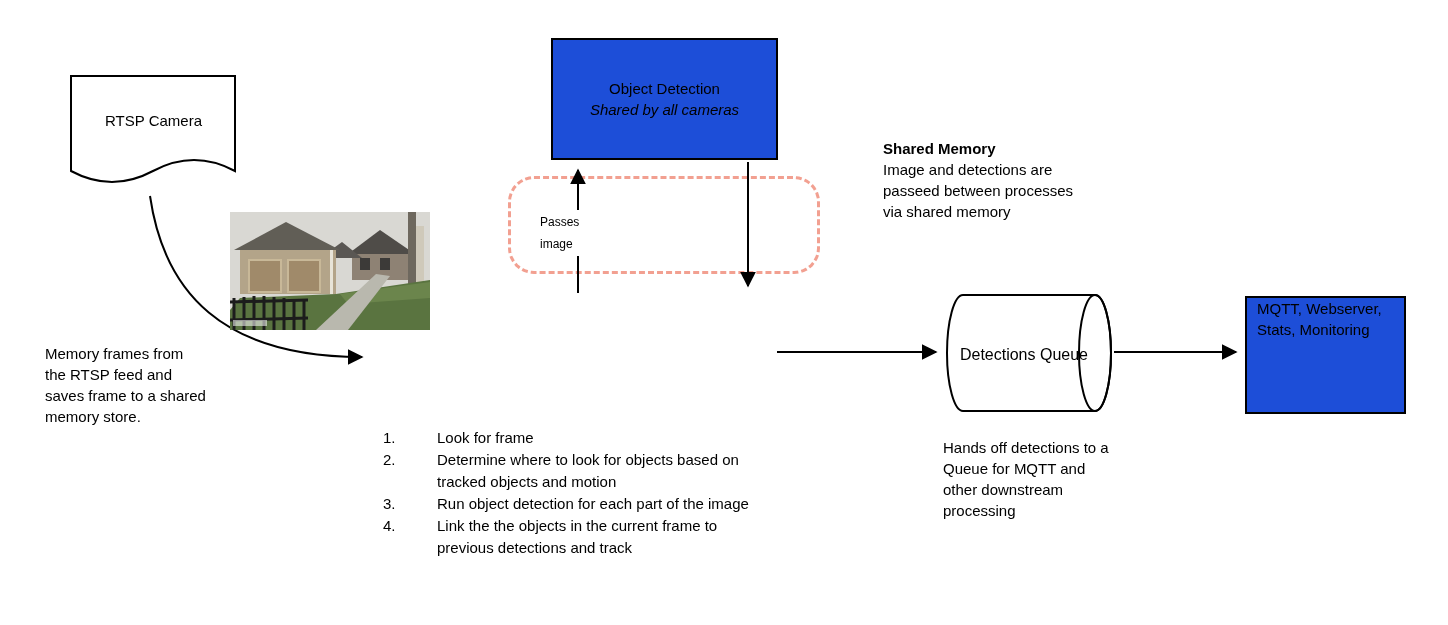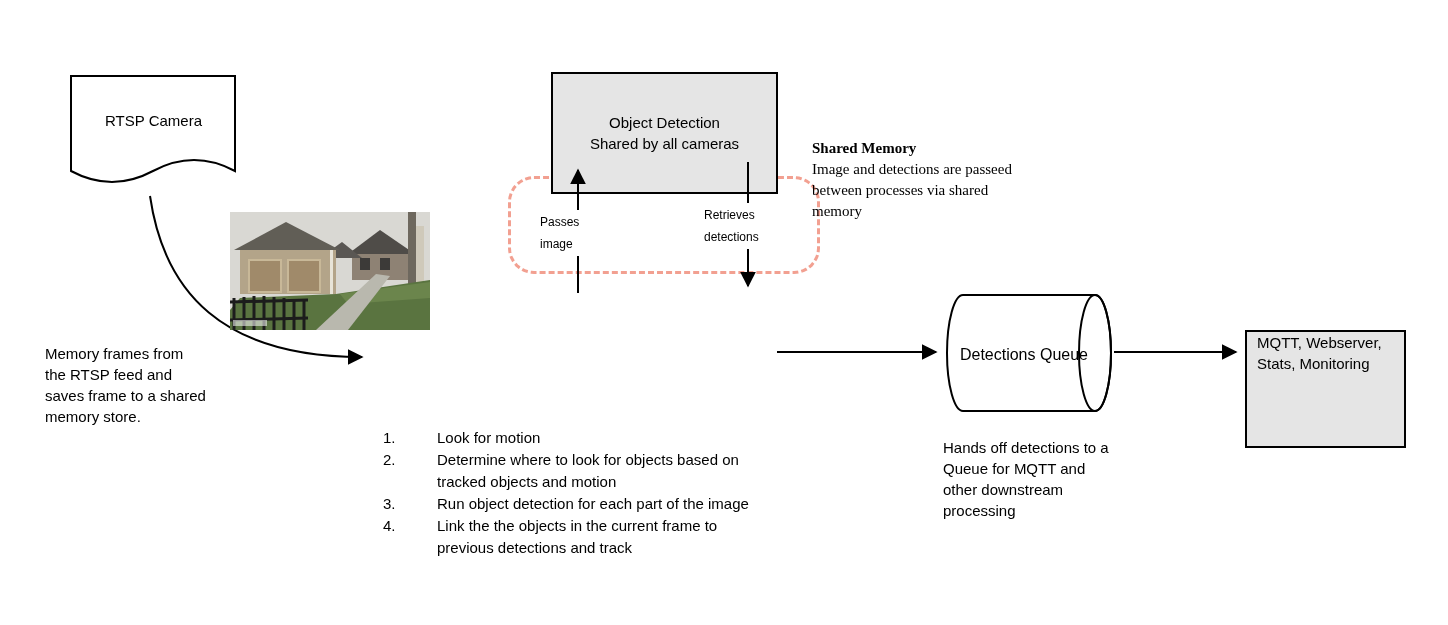--- a/index.html
+++ b/index.html
@@ -4,29 +4,28 @@
 <style>
   html,body{margin:0;padding:0;background:#ffffff;}
   body{font-family:"Liberation Sans", sans-serif;color:#000;}
   #canvas{position:relative;width:1448px;height:625px;background:#fff;overflow:hidden;}
 
   .abs{position:absolute;}
 
   
   .node-box{
     position:absolute;
-    background:#e5e5e5;
+    background:#1d4ed8;
     border:2px solid #000;
     box-sizing:border-box;
     display:flex;flex-direction:column;align-items:center;justify-content:center;
     font-size:15px;line-height:21px;
     z-index:2;
-    margin-top:34px;
   }
-  .node-box .subtitle{}
+  .node-box .subtitle{font-style:italic;}
 
   #object-detection-box{left:551px;top:38px;width:227px;height:122px;text-align:center;}
   #camera-n-box{left:375px;top:294px;width:400px;height:126px;}
   #outputs-box{left:1245px;top:296px;width:161px;height:118px;align-items:flex-start;justify-content:flex-start;padding-left:10px;text-align:left;}
   #outputs-box .label{width:138px;}
 
   
   #rtsp-shape{left:70px;top:75px;width:167px;height:120px;z-index:2;}
   #rtsp-label{left:70px;top:112px;width:167px;text-align:center;font-size:15px;z-index:3;}
 
@@ -40,21 +39,21 @@
   
   .edge-label{
     position:absolute;background:#fff;font-size:12px;line-height:22px;
     z-index:4;padding:1px 2px;
   }
   #passes-image-label{left:538px;top:210px;width:62px;}
   #retrieves-label{left:702px;top:203px;width:82px;}
 
   
   .note{position:absolute;font-size:15px;line-height:21px;z-index:3;}
-  #shared-memory-note{left:812px;top:138px;width:212px;font-family:Liberation Serif, serif;}
+  #shared-memory-note{left:883px;top:138px;width:212px;}
   #shared-memory-note .note-title{font-weight:bold;}
   #fetch-note{left:45px;top:343px;width:162px;}
   #queue-note{left:943px;top:437px;width:172px;}
 
   
   #camera-steps{left:383px;top:427px;width:372px;z-index:3;}
   #camera-steps ol{margin:0;padding:0;list-style:none;counter-reset:step;font-size:15px;line-height:22px;}
   #camera-steps li{counter-increment:step;position:relative;padding-left:54px;width:312px;}
   #camera-steps li::before{content:counter(step) ".";position:absolute;left:0;}
 
@@ -148,33 +147,32 @@
       </marker>
     </defs>
     <path d="M150,196 C164,292 222,357 362,357" fill="none" stroke="#000000" stroke-width="2" marker-end="url(#arrow)"></path>
     <path d="M578,293 L578,170" fill="none" stroke="#000000" stroke-width="2" marker-end="url(#arrow)"></path>
     <path d="M748,162 L748,286" fill="none" stroke="#000000" stroke-width="2" marker-end="url(#arrow)"></path>
     <path d="M777,352 L936,352" fill="none" stroke="#000000" stroke-width="2" marker-end="url(#arrow)"></path>
     <path d="M1114,352 L1236,352" fill="none" stroke="#000000" stroke-width="2" marker-end="url(#arrow)"></path>
   </svg>
 
   <div class="edge-label" id="passes-image-label">Passes image</div>
-  <div class="edge-label" id="retrieves-label">Retrieves detections</div>
 
   <div class="note" id="shared-memory-note">
     <div class="note-title">Shared Memory</div>
     <div class="note-body">Image and detections are passeed between processes via shared memory</div>
   </div>
 
   <div class="note" id="fetch-note">Memory frames from the RTSP feed and saves frame to a shared memory store.</div>
 
   <div class="note" id="queue-note">Hands off detections to a Queue for MQTT and other downstream processing</div>
 
   <div class="abs" id="camera-steps">
     <ol>
-      <li>Look for motion</li>
+      <li>Look for frame</li>
       <li>Determine where to look for objects based on tracked objects and motion</li>
       <li>Run object detection for each part of the image</li>
       <li>Link the the objects in the current frame to previous detections and track</li>
     </ol>
   </div>
 
 </div>
 
 </body></html>

